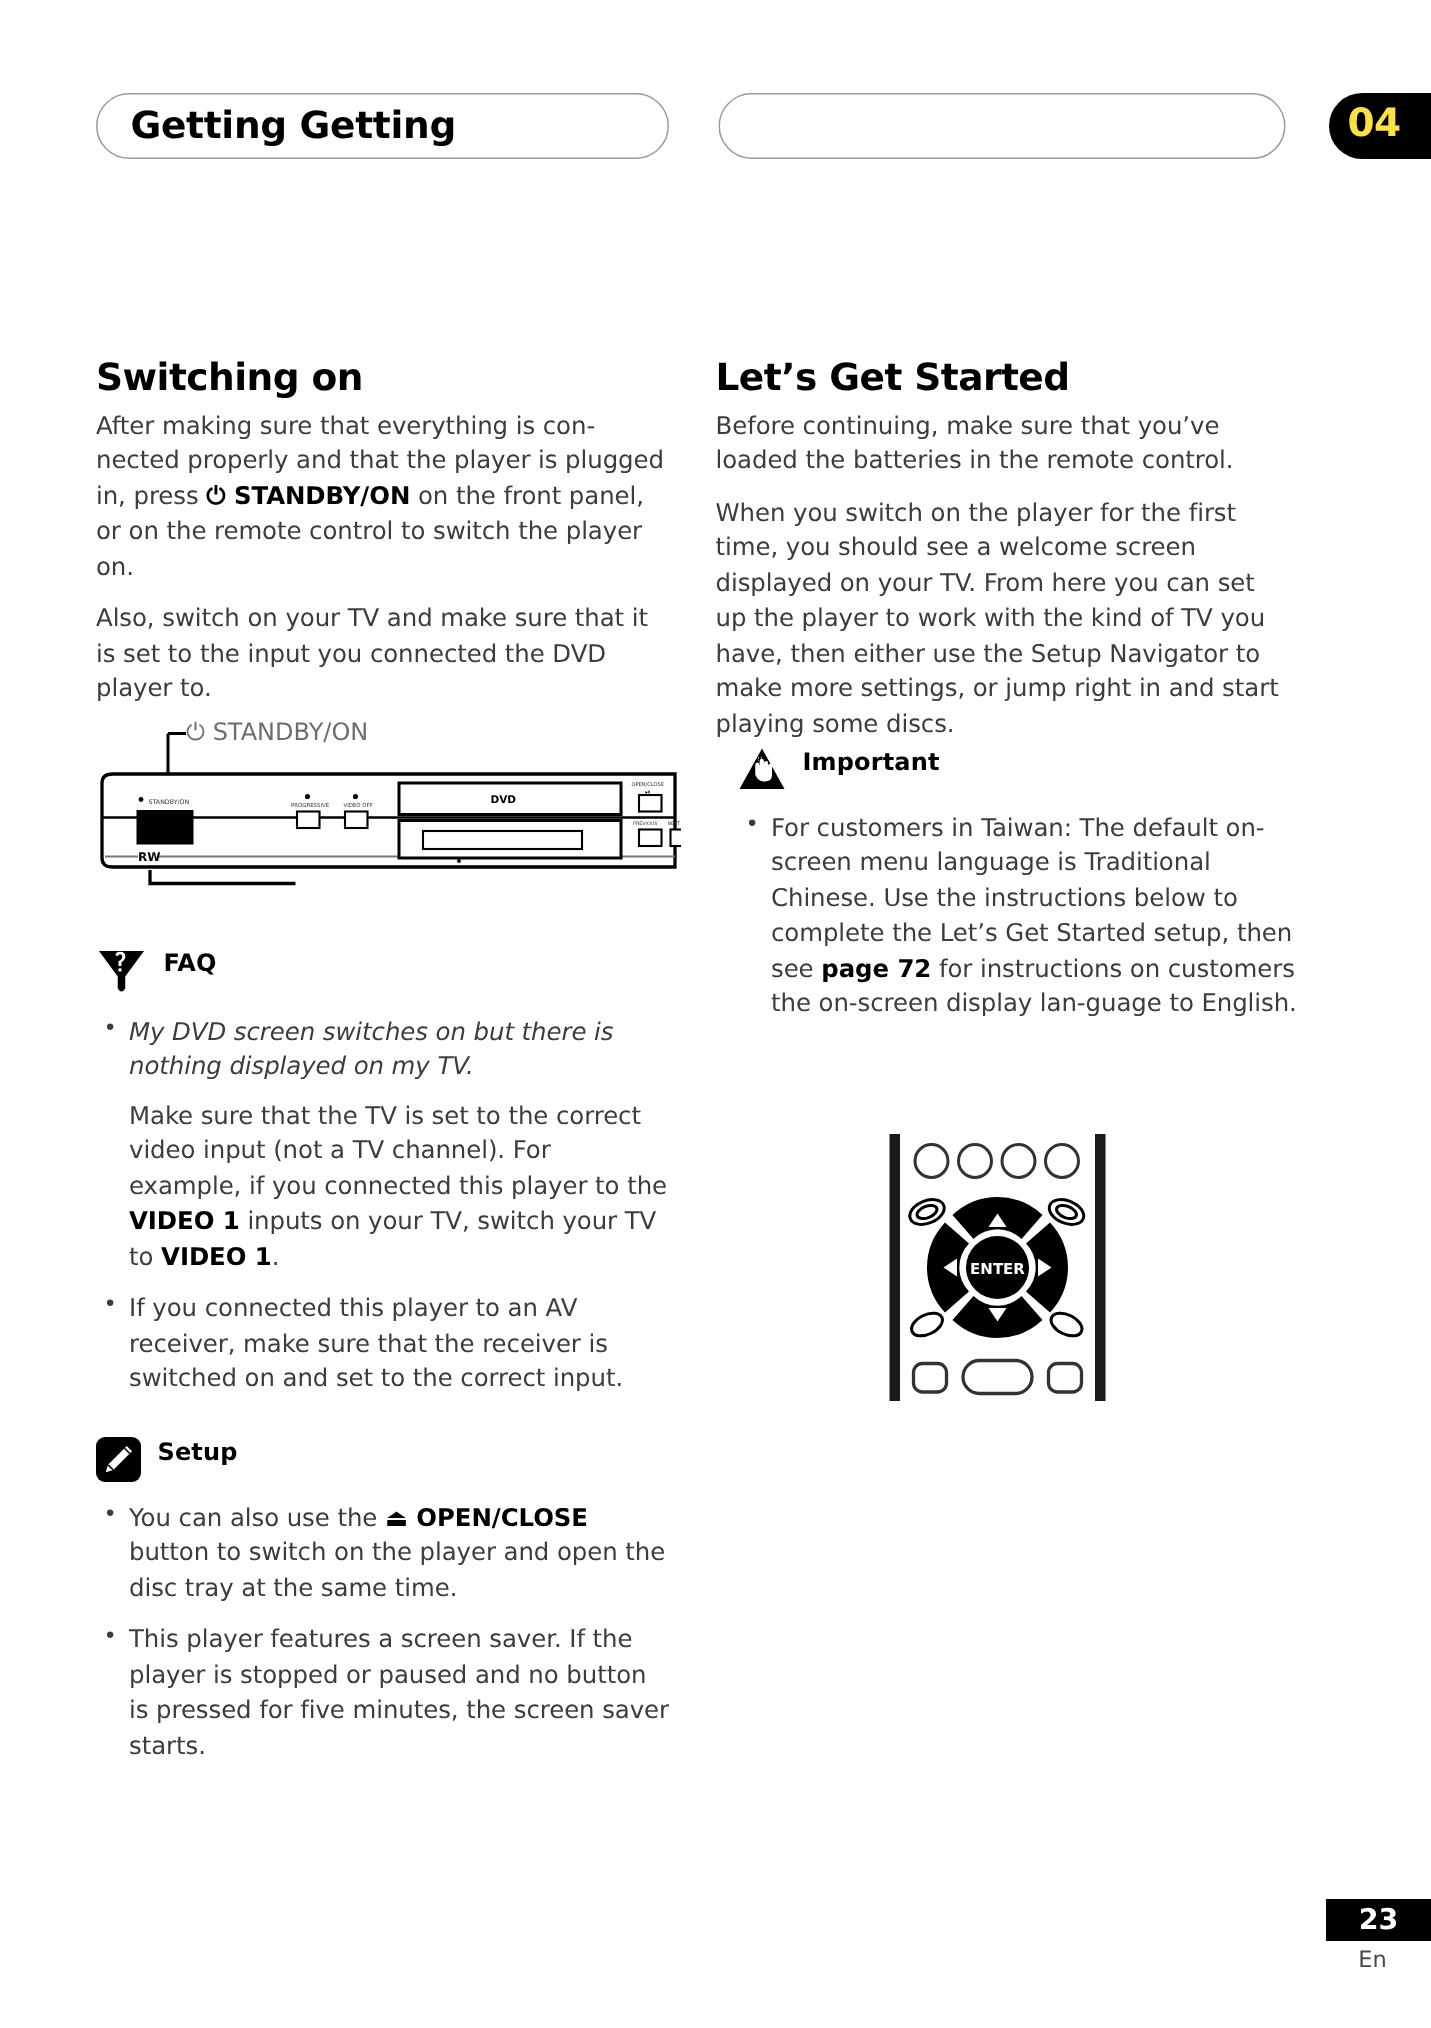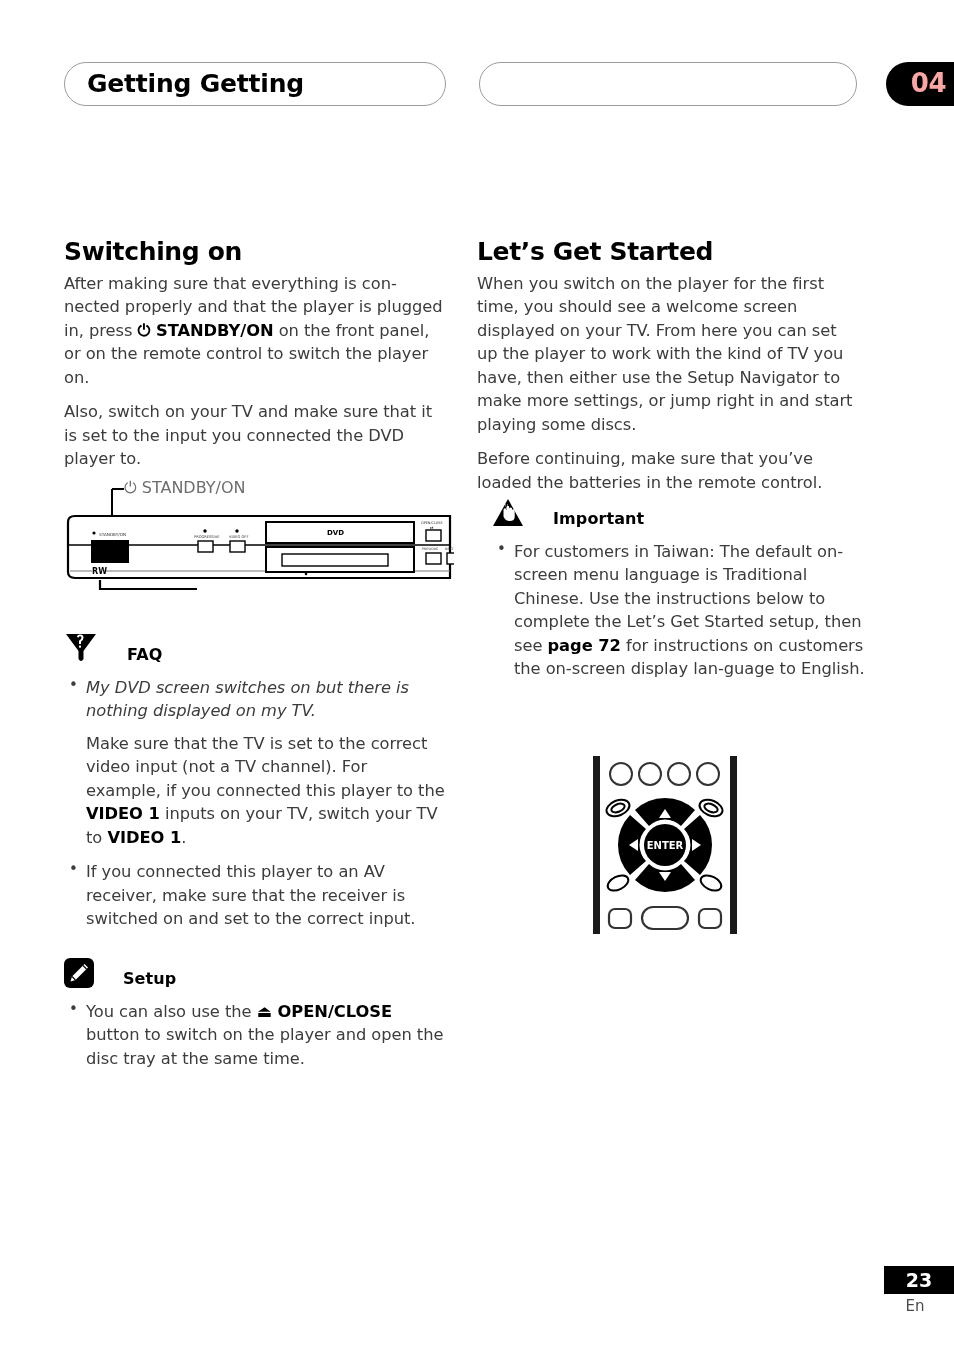--- a/index.html
+++ b/index.html
@@ -48,22 +48,22 @@
     left: 886px; top: 0;
     width: 68px; height: 44px;
     background: #000;
     border-top-left-radius: 22px;
     border-bottom-left-radius: 22px;
   }
   .hdr-chapter span {
     position: absolute;
     left: 0; right: 8px; top: 50%;
     transform: translateY(-54%);
-    text-align: right;
-    color: #fca5a5;
+    text-align: center;
+    color: #fde047;
     font-size: 26px;
     font-weight: bold;
     letter-spacing: -0.5px;
   }
 
   
   .col {
     position: absolute;
     top: 238px;
     width: 382px;
@@ -114,22 +114,22 @@
     color: #3c3c3c;
   }
   li .sub {
     display: block;
     margin-top: 9px;
   }
 
   
   .icon-head {
     display: flex;
-    align-items: flex-end;
-    gap: 29px;
+    align-items: flex-start;
+    gap: 11px;
     margin: 0 0 12px 0;
   }
   .icon-head .lbl {
     font-size: 16px;
     font-weight: bold;
     color: #000;
     letter-spacing: 0.1px;
   }
   .faq-lbl { font-size: 17px; }
 
@@ -298,27 +298,28 @@
     <svg class="ico-note" viewBox="0 0 30 30" xmlns="http://www.w3.org/2000/svg">
       <rect x="0" y="0" width="30" height="30" rx="6" fill="#000"></rect>
       <path d="M20.5 6 L24 9.5 L11.5 22 L6.5 23.5 L8 18.5 Z" fill="#fff"></path>
       <path d="M19 7.5 L22.5 11" stroke="#000" stroke-width="1.1" fill="none"></path>
       <path d="M8 18.5 L11.5 22" stroke="#000" stroke-width="1.1" fill="none"></path>
     </svg>
     <span class="lbl">Setup</span>
   </div>
   <ul class="bl">
     <li><span>You can also use the </span><b>⏏ OPEN/CLOSE</b><span> button to switch on the player and open the disc tray at the same time.</span></li>
+    <li>This player features a screen saver. If the player is stopped or paused and no button is pressed for five minutes, the screen saver starts.</li>
   </ul>
 </div>
 
 <div class="col col-right">
   <h1 class="sec-title">Let’s Get Started</h1>
+  <p class="body">Before continuing, make sure that you’ve loaded the batteries in the remote control.</p>
   <p class="body">When you switch on the player for the first time, you should see a welcome screen displayed on your TV. From here you can set up the player to work with the kind of TV you have, then either use the Setup Navigator to make more settings, or jump right in and start playing some discs.</p>
-  <p class="body">Before continuing, make sure that you’ve loaded the batteries in the remote control.</p>
 </div>
 
 <div style="position:absolute; left:492px; top:498px; width:378px;">
   <div class="icon-head">
     <svg class="ico-imp" viewBox="0 0 32 30" xmlns="http://www.w3.org/2000/svg">
       <path d="M16 1 L31 28 L1 28 Z" fill="#000"></path>
       <path d="M11.5 18.5 L11.5 12 Q11.5 10.3 13 10.3 Q14.4 10.3 14.4 12 L14.4 9.5 Q14.4 7.8 15.9 7.8 Q17.3 7.8 17.3 9.5 L17.3 11 Q17.3 9.4 18.7 9.4 Q20.1 9.4 20.1 11 L20.1 12.6 Q20.1 11.2 21.4 11.2 Q22.7 11.2 22.7 12.8 L22.7 18.5 Q22.7 23 17.8 23 Q13.3 23 11.5 18.5 Z" fill="#fff"></path>
       <text x="13" y="9" font-size="4" fill="#fff" font-family="DejaVu Sans, sans-serif">!!</text>
     </svg>
     <span class="lbl">Important</span>

